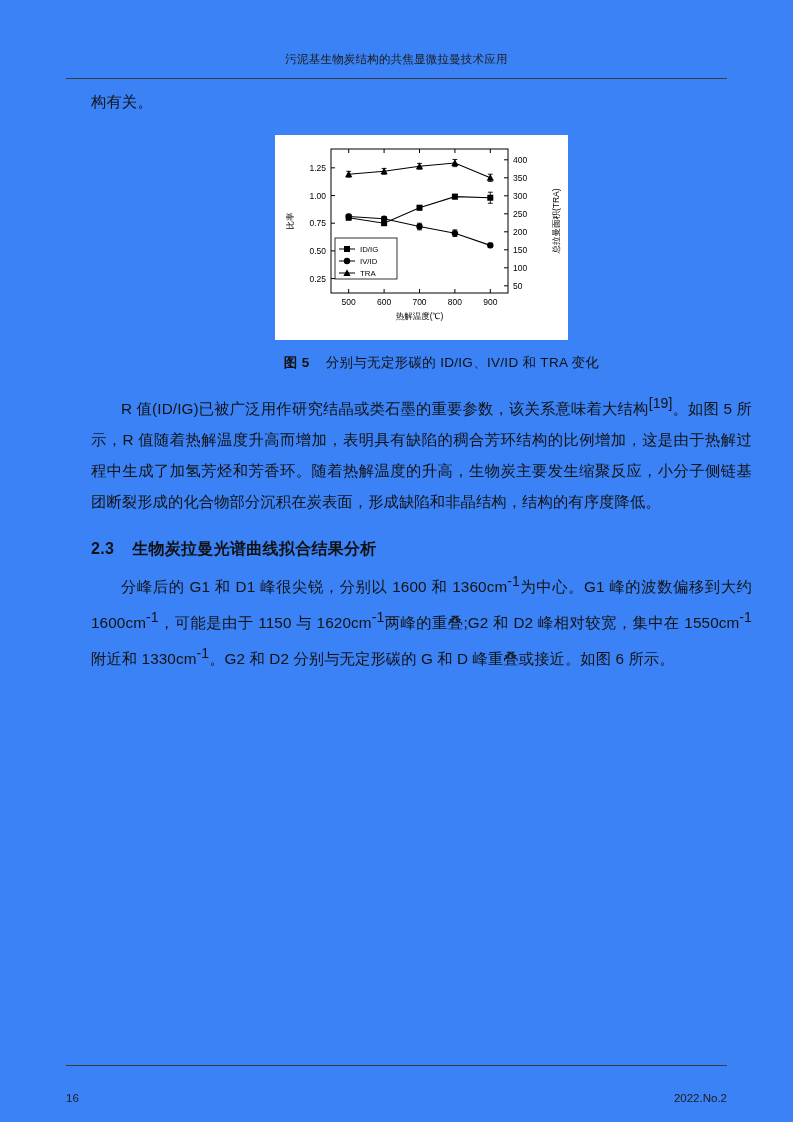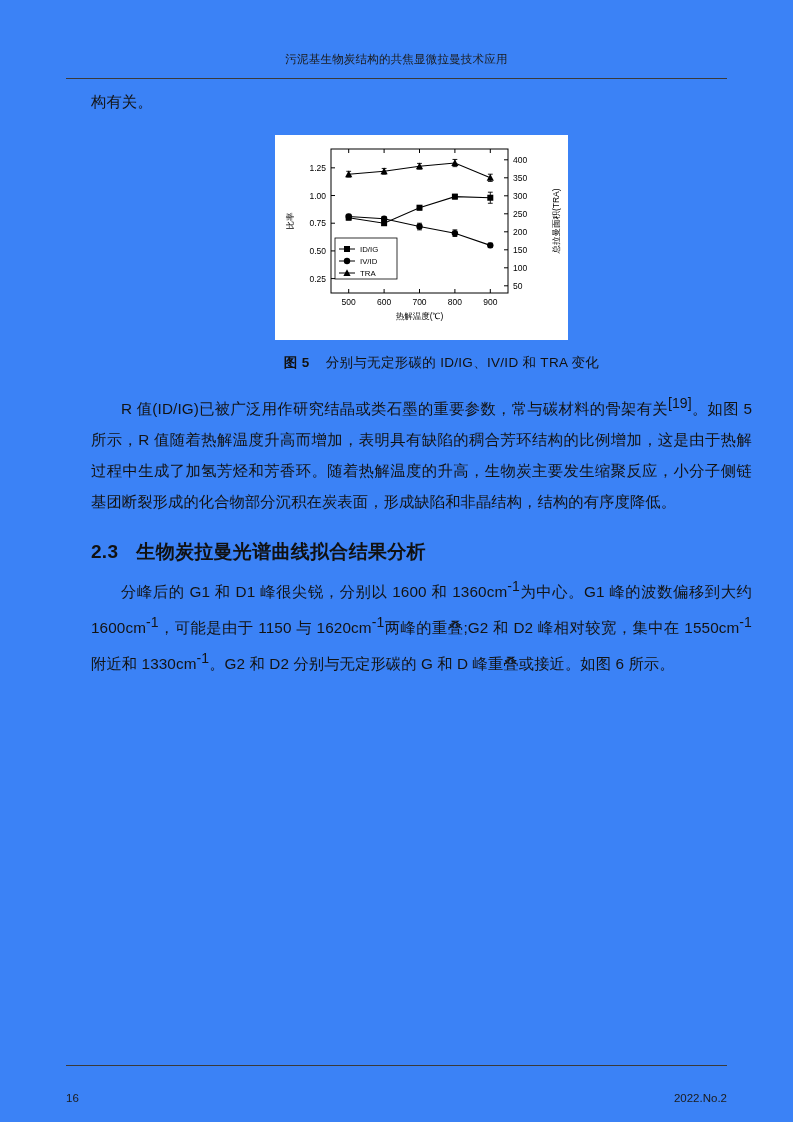--- a/index.html
+++ b/index.html
@@ -71,21 +71,21 @@
   .chart-caption {
     margin-top: 14px;
     font-size: 13.5px;
     color: #111;
     letter-spacing: 0.3px;
   }
   .caption-label { font-weight: bold; padding-left: 40px; }
 
   
   h2.section {
-    font-size: 19px;
+    font-size: 16px;
     font-weight: bold;
     color: #111;
     margin: 22px 0 6px 0;
     letter-spacing: 0.3px;
   }
   h2.section .num { margin-right: 18px; }
 
   
   .footer-rule {
     position: absolute;
@@ -254,21 +254,21 @@
           </svg>
       </div>
       <div class="chart-caption">
         <span class="caption-label">图 5</span>
         &nbsp;&nbsp;
         <span>分别与无定形碳的 ID/IG、IV/ID 和 TRA 变化</span>
       </div>
     </div>
 
     <p class="body indent" style="margin-top:16px;">
-      <span>R 值(ID/IG)已被广泛用作研究结晶或类石墨的重要参数，常与碳材料的骨架有关</span><span class="sup">[19]</span><span>。如图 5 所示，R 值随着热解温度升高而增加，表明具有缺陷的稠合芳环结构的比例增加，这是由于热解过程中生成了加氢芳烃和芳香环。随着热解温度的升高，生物炭主要发生缩聚反应，小分子侧链基团断裂形成的化合物部分沉积在炭表面，形成缺陷和非晶结构，结构的有序度降低。</span>
+      <span>R 值(ID/IG)已被广泛用作研究结晶或类石墨的重要参数，该关系意味着大结构</span><span class="sup">[19]</span><span>。如图 5 所示，R 值随着热解温度升高而增加，表明具有缺陷的稠合芳环结构的比例增加，这是由于热解过程中生成了加氢芳烃和芳香环。随着热解温度的升高，生物炭主要发生缩聚反应，小分子侧链基团断裂形成的化合物部分沉积在炭表面，形成缺陷和非晶结构，结构的有序度降低。</span>
     </p>
 
 
     <h2 class="section">
       <span class="num">2.3</span><span>生物炭拉曼光谱曲线拟合结果分析</span>
     </h2>
 
     <p class="body indent">
       <span>分峰后的 G1 和 D1 峰很尖锐，分别以 1600 和 1360cm</span><span class="sup">-1</span><span>为中心。G1 峰的波数偏移到大约 1600cm</span><span class="sup">-1</span><span>，可能是由于 1150 与 1620cm</span><span class="sup">-1</span><span>两峰的重叠;G2 和 D2 峰相对较宽，集中在 1550cm</span><span class="sup">-1</span><span>附近和 1330cm</span><span class="sup">-1</span><span>。G2 和 D2 分别与无定形碳的 G 和 D 峰重叠或接近。如图 6 所示。</span>
     </p>

